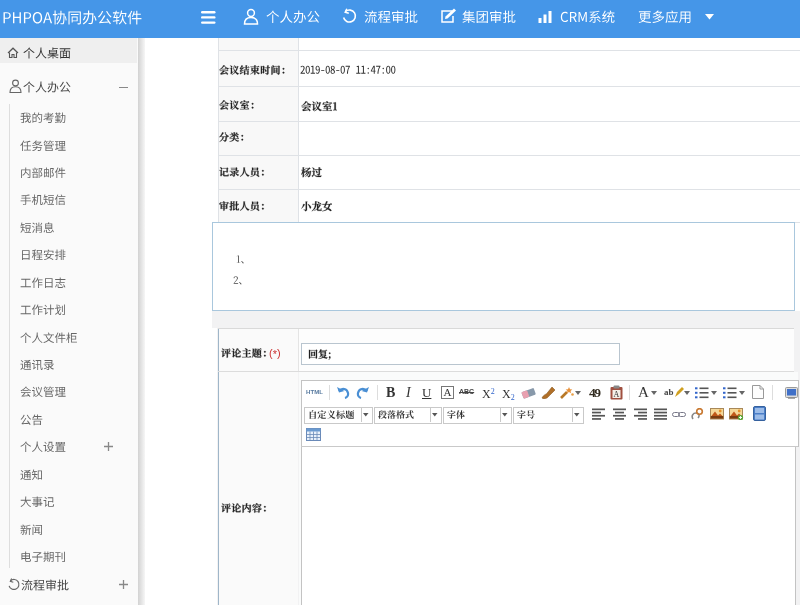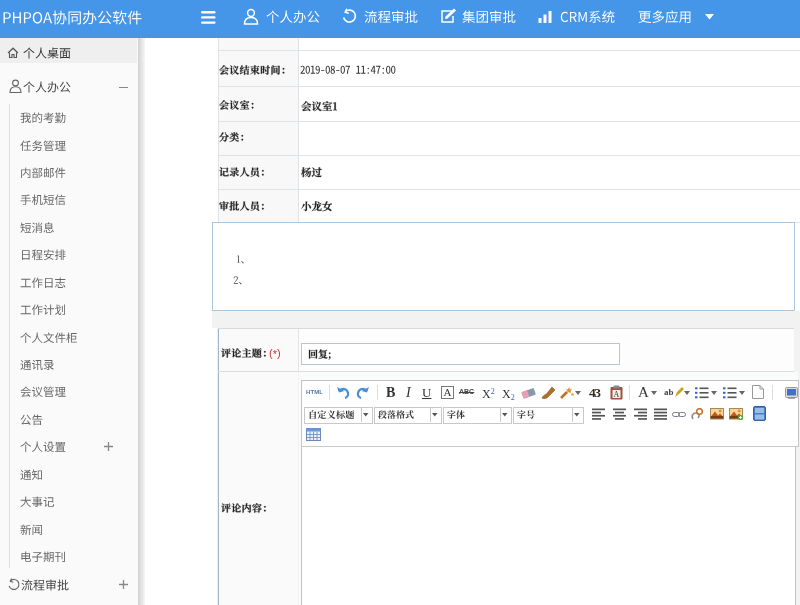--- a/index.html
+++ b/index.html
@@ -692,21 +692,21 @@
         <path d="M1 12 L7 6" stroke="#b87828" stroke-width="2.6"></path>
         <path d="M9 1 L10 3.2 L12.3 3.5 L10.6 5 L11 7.3 L9 6.1 L7 7.3 L7.4 5 L5.7 3.5 L8 3.2 Z" fill="#e89038"></path>
         <circle cx="12.5" cy="8.5" r="1.3" fill="#e8a048"></circle>
       </svg>
     </div>
     <div style="position:absolute;left:575.0px;top:391.0px">
       <svg width="7" height="5" style="display:block">
         <path d="M0 0 L6 0 L3 4 Z" fill="#666"></path>
       </svg>
     </div>
-    <div style="position:absolute;left:589px;top:385px;font:bold 13.5px 'Liberation Serif',serif;color:#332c20;letter-spacing:-1.5px">43</div>
+    <div style="position:absolute;left:589px;top:385px;font:bold 13.5px 'Liberation Serif',serif;color:#332c20;letter-spacing:-1.5px">49</div>
     <div style="position:absolute;left:610.0px;top:385.0px">
       <svg width="13" height="15" style="display:block">
         <rect x="0.5" y="2" width="12" height="12.5" rx="1" fill="#a05040"></rect>
         <rect x="3.5" y="0.5" width="6" height="3" rx="1" fill="#888"></rect>
         <rect x="2.5" y="5" width="8" height="8" fill="#f5f0e8"></rect>
         <text x="6.5" y="12" font-family="Liberation Serif" font-size="8" fill="#333" text-anchor="middle">A</text>
       </svg>
     </div>
     <div style="position:absolute;left:629.0px;top:385.0px;width:1.0px;height:15.0px;background:#ddd"></div>
     <div style="font-family:'Liberation Serif',serif;color:#333;position:absolute;left:638px;top:384px;font-size:15px">A</div>

